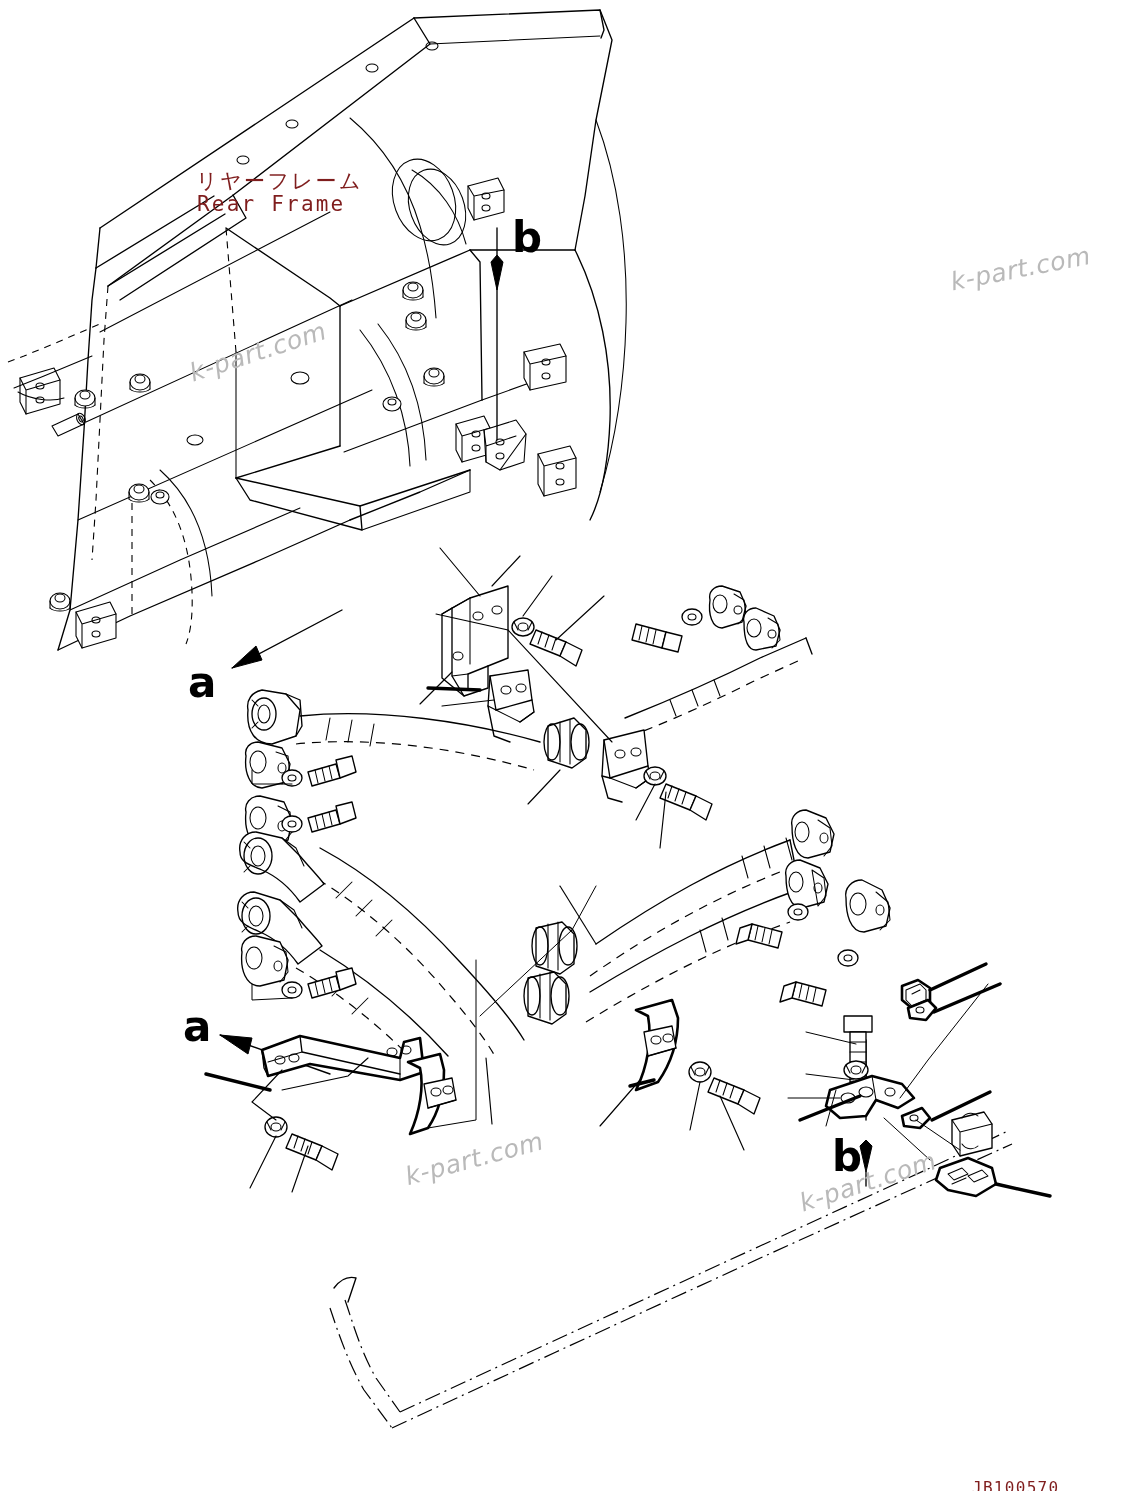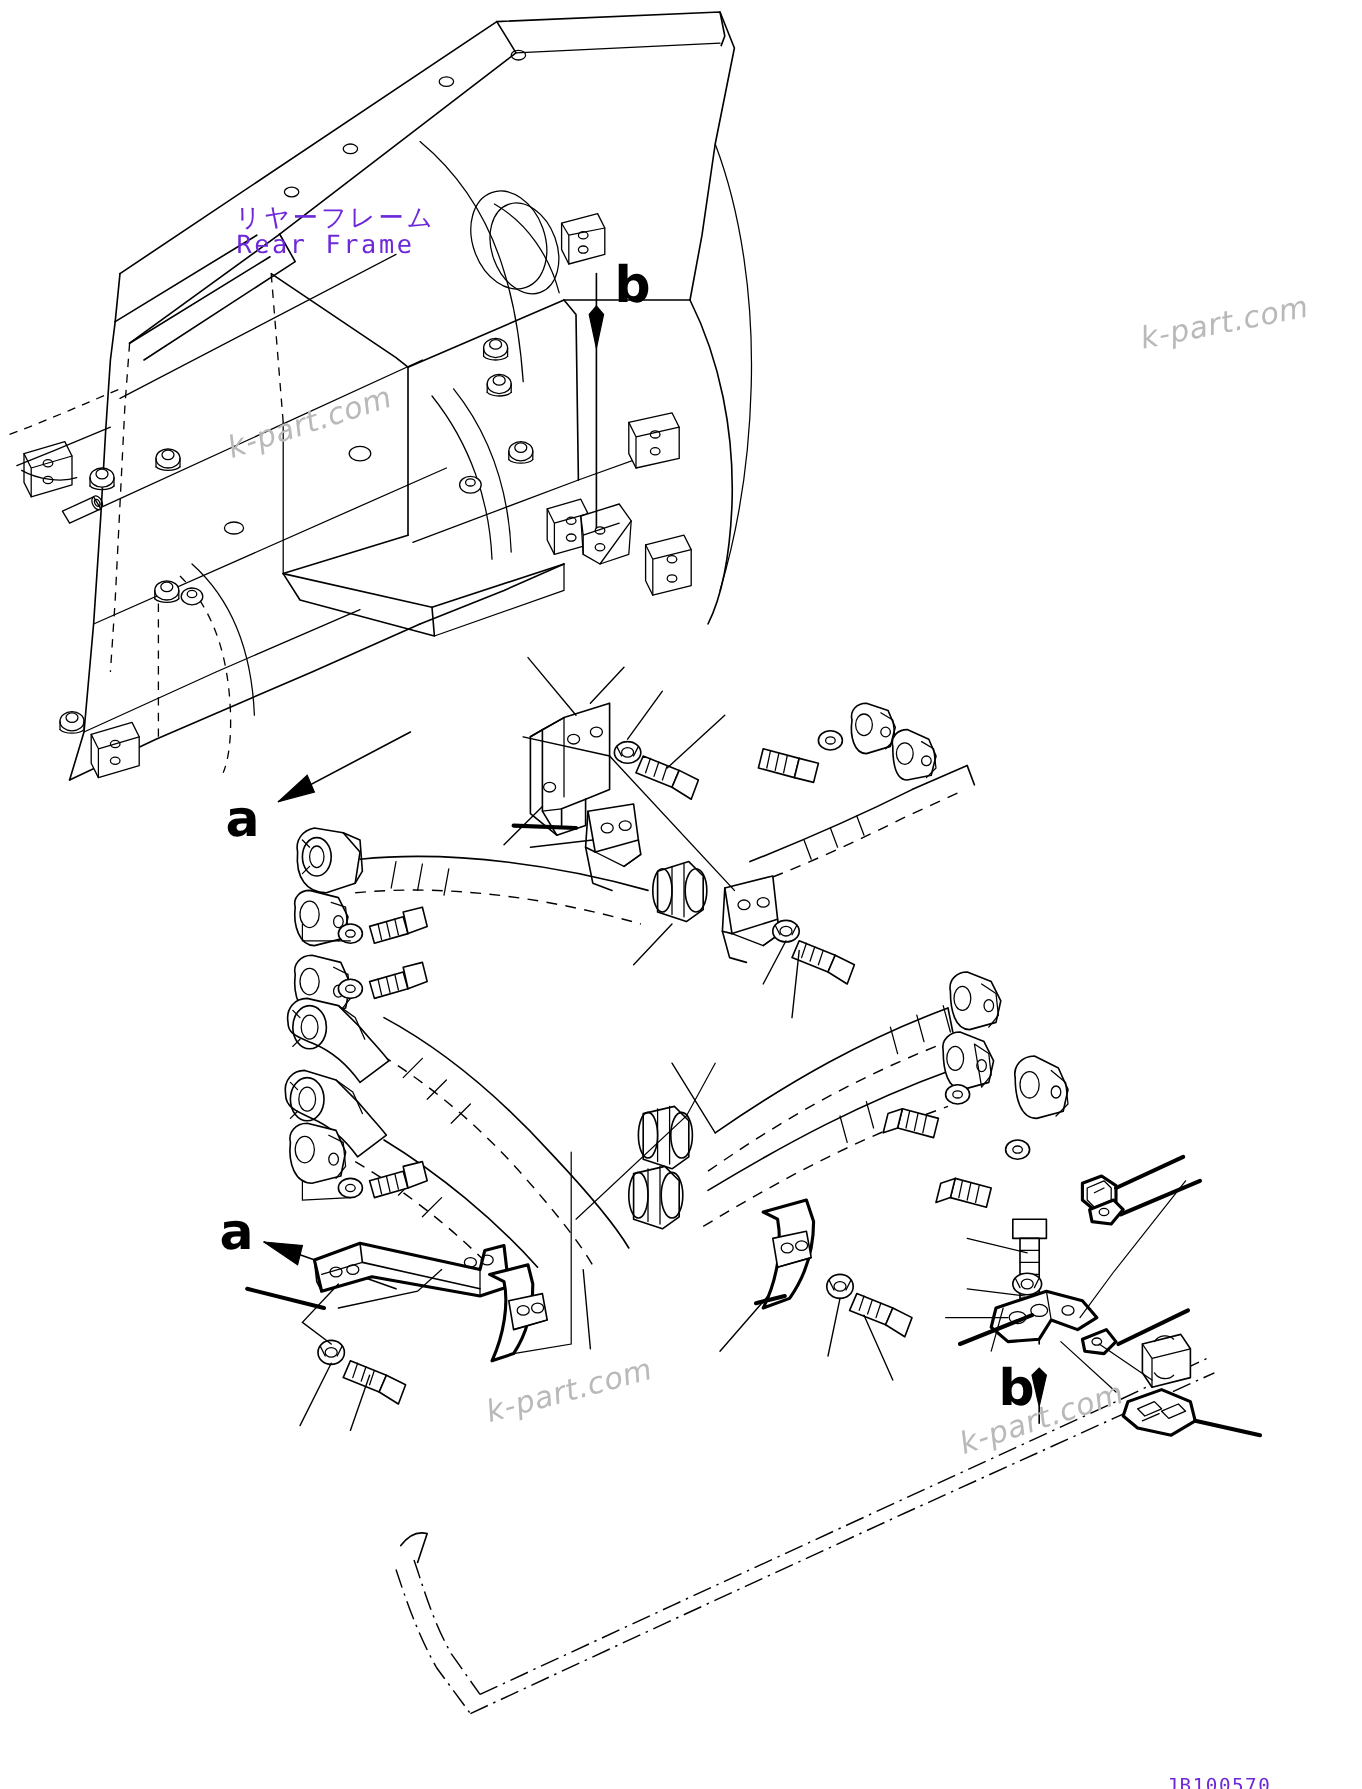--- a/index.html
+++ b/index.html
@@ -12,21 +12,21 @@
   .ln-h{fill:none;stroke:#000;stroke-width:1.2;stroke-dasharray:9 7;stroke-linecap:butt;}
   .ln-h2{fill:none;stroke:#000;stroke-width:1.1;stroke-dasharray:7 6;stroke-linecap:butt;}
   .ln-pc{fill:none;stroke:#000;stroke-width:1.2;stroke-dasharray:16 5 2 5;stroke-linecap:butt;}
   .ln-ld{fill:none;stroke:#000;stroke-width:1.15;stroke-linecap:round;}
   .ln-ldt{fill:none;stroke:#000;stroke-width:1.0;stroke-linecap:round;}
   .ln-fat{fill:none;stroke:#000;stroke-width:3.4;stroke-linecap:round;stroke-linejoin:round;}
   .sld{fill:#000;stroke:#000;stroke-width:1;}
   .wh{fill:#fff;stroke:#000;stroke-width:1.35;stroke-linejoin:round;}
   .wh-t{fill:#fff;stroke:#000;stroke-width:1.1;stroke-linejoin:round;}
   .wh-f{fill:#fff;stroke:#000;stroke-width:2.6;stroke-linejoin:round;}
-  .lbl{position:absolute;white-space:pre;color:#6d28d9;}
+  .lbl{position:absolute;white-space:pre;color:#7f1d1d;}
   #jp{left:196px;top:167px;font-size:21px;letter-spacing:2.5px;
       font-family:"DejaVu Sans",sans-serif;}
   #en{left:197px;top:192px;font-size:21px;letter-spacing:2.2px;}
   #dwg{left:972px;top:1443px;font-size:16px;letter-spacing:1.3px;margin-top:35px;}
   .cal{position:absolute;font-family:"DejaVu Sans",sans-serif;font-weight:700;
        color:#000;line-height:1;}
   #cal-a1{left:188px;top:662px;font-size:42px;}
   #cal-a2{left:183px;top:1006px;font-size:42px;}
   #cal-b1{left:512px;top:217px;font-size:42px;}
   #cal-b2{left:832px;top:1136px;font-size:42px;}

